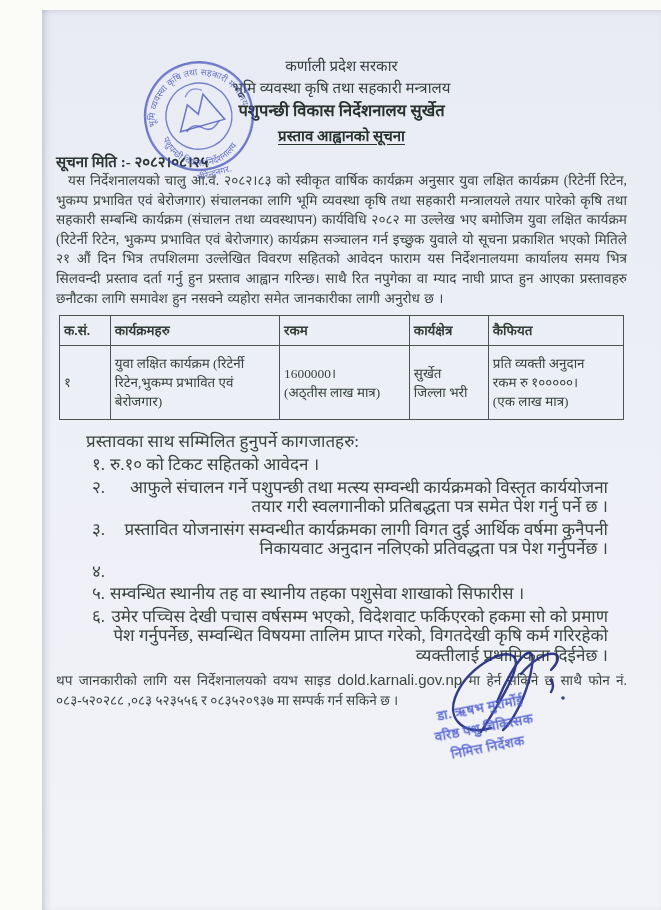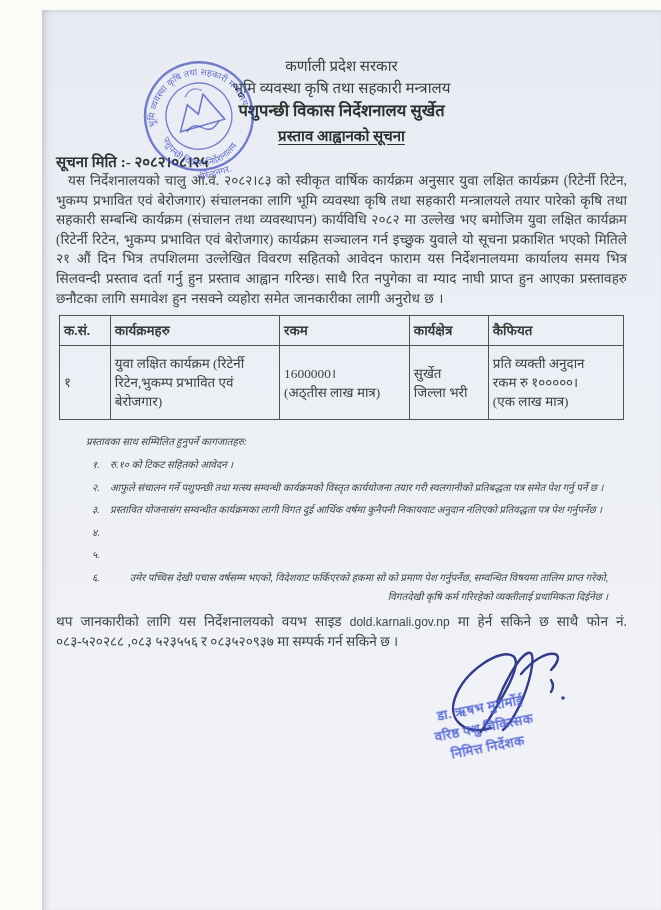--- a/index.html
+++ b/index.html
@@ -49,31 +49,31 @@
   }
   .notice-table th,.notice-table td{
     border:1.2px solid #4d544f; text-align:left; vertical-align:middle;
     padding:4px 4px; white-space:pre-line; line-height:19px;
   }
   .notice-table th{ font-weight:bold; height:30px; color:#333e38; }
   .notice-table td{ height:74px; }
   .col-sn{width:9%;} .col-prog{width:30%;} .col-amt{width:23%;} .col-area{width:14%;} .col-rem{width:24%;}
 
   
-  .docs{ margin:12px 0 4px 30px; font-size:10px; color:#3a453f;font-style:italic; }
+  .docs{ margin:12px 0 4px 30px; font-size:17px; color:#3a453f; }
   .docs-intro{ line-height:20px; }
   .doc-item{ display:flex; margin-top:3px; line-height:19.5px; }
   .doc-item .num{ width:24px; flex:0 0 24px; text-align:left; padding-left:6px; }
   .doc-item .txt{ max-width:498px;text-align:right; }
 
   
   .footer-note{
     margin-top:5px; font-size:13.6px; line-height:20px; text-align:justify; color:#3a453f;
   }
-  .footer-note .url{ font-family:"Liberation Sans","DejaVu Sans",sans-serif; font-size:12px; }
+  .footer-note .url{ font-family:"Liberation Sans","DejaVu Sans",sans-serif; font-size:15px; }
 
   
   .sig-block{ position:absolute; right:52px; top:630px; width:240px; height:150px; }
   .sig-scribble{ position:absolute; right:28px; top:0; width:150px; height:105px; }
   .sig-stamp{
     position:absolute; right:20px; top:58px; width:210px; text-align:center;
     transform:rotate(-11deg);
     color:#4c5ecf; font-weight:bold; font-size:13.2px; line-height:20px;
     letter-spacing:.4px; filter:blur(.3px); opacity:.88;
   }
@@ -160,20 +160,21 @@
         </div>
         <div class="doc-item">
           <span class="num">३.</span>
           <span class="txt">प्रस्तावित योजनासंग सम्वन्धीत कार्यक्रमका लागी विगत दुई आर्थिक वर्षमा कुनैपनी निकायवाट अनुदान नलिएको प्रतिवद्धता पत्र पेश गर्नुपर्नेछ ।</span>
         </div>
         <div class="doc-item">
           <span class="num">४.</span>
         </div>
         <div class="doc-item">
           <span class="num">५.</span>
+          <span class="txt">सम्वन्धित स्थानीय तह वा स्थानीय तहका पशुसेवा शाखाको सिफारीस ।</span>
         </div>
         <div class="doc-item">
           <span class="num">६.</span>
           <span class="txt">उमेर पच्चिस देखी पचास वर्षसम्म भएको, विदेशवाट फर्किएरको हकमा सो को प्रमाण पेश गर्नुपर्नेछ, सम्वन्धित विषयमा तालिम प्राप्त गरेको, विगतदेखी कृषि कर्म गरिरहेको व्यक्तीलाई प्रथामिकता दिईनेछ ।</span>
         </div>
       </div>
 
       <p class="footer-note"><span>थप जानकारीको लागि यस निर्देशनालयको वयभ साइड </span><span class="url">dold.karnali.gov.np</span><span> मा हेर्न सकिने छ साथै फोन नं. ०८३-५२०२८८ ,०८३ ५२३५५६ र ०८३५२०९३७ मा सम्पर्क गर्न सकिने छ ।</span></p>
 
     </div>

